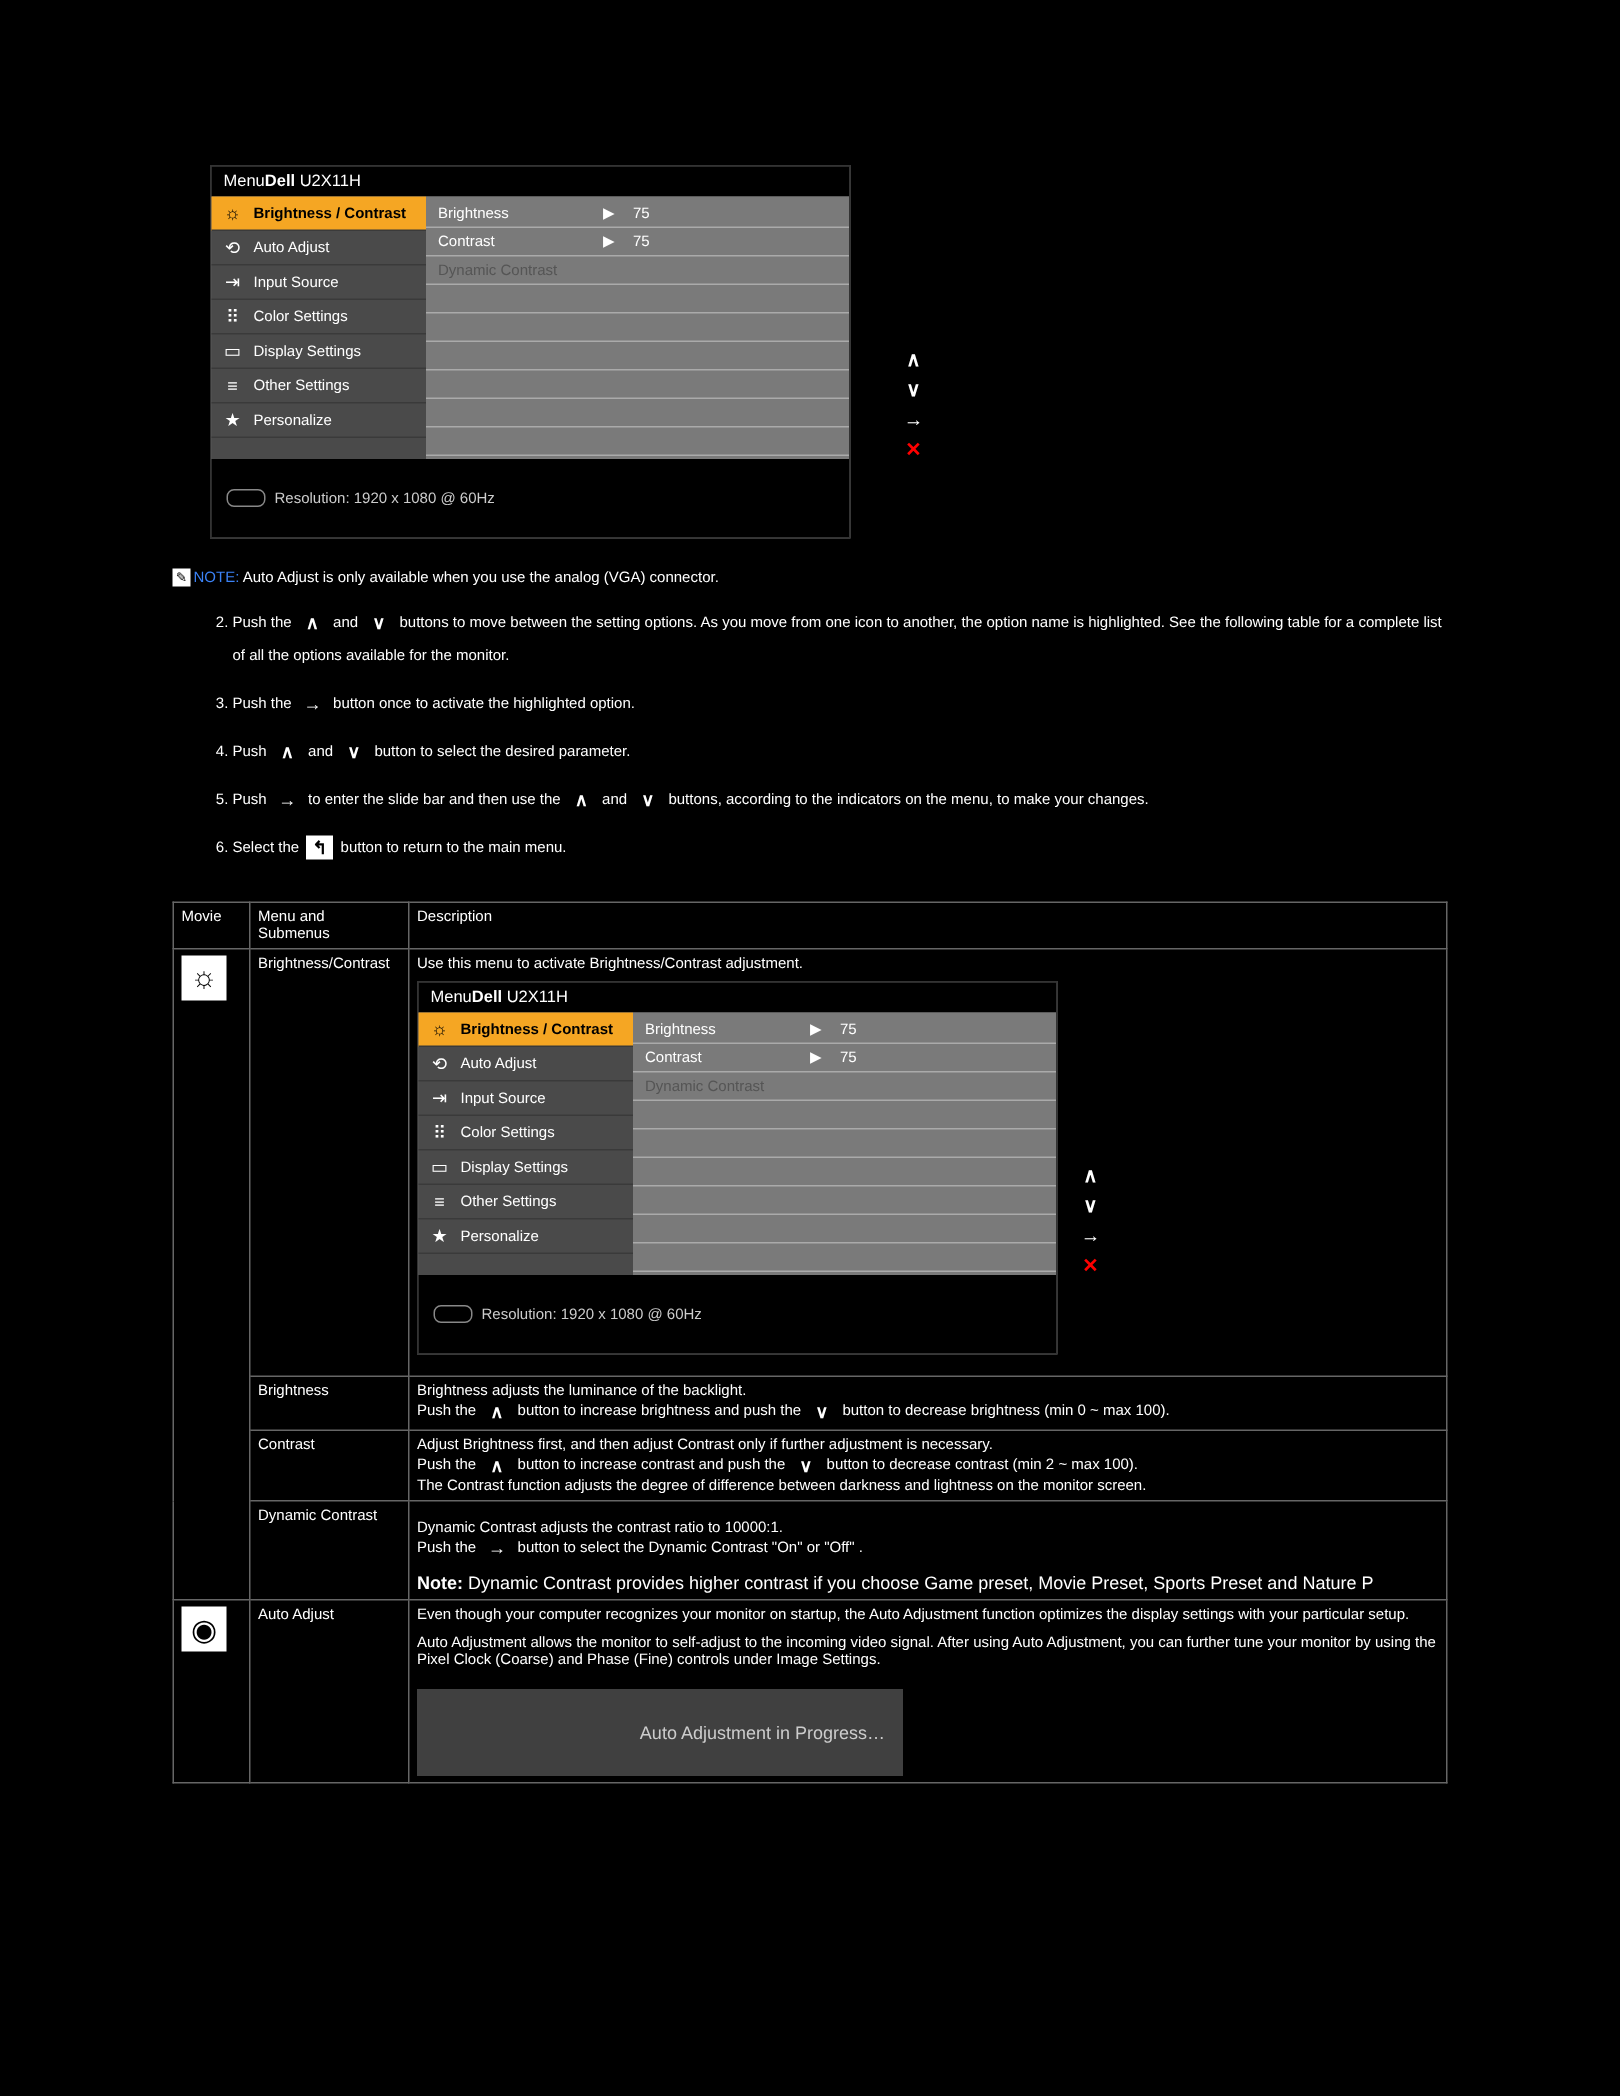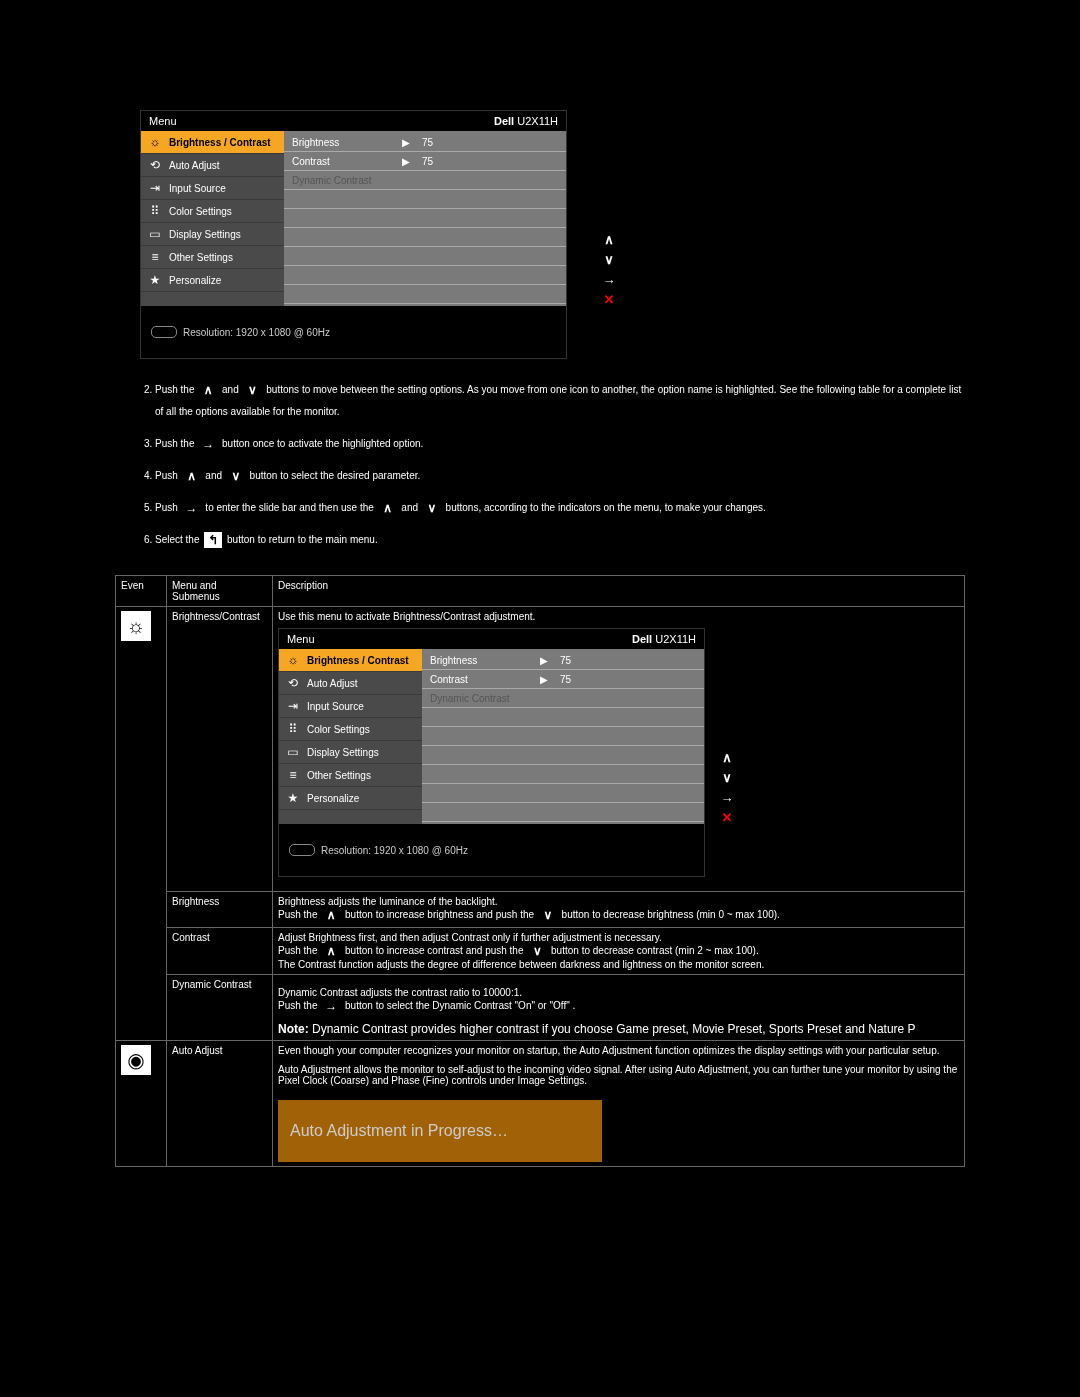--- a/index.html
+++ b/index.html
@@ -1,19 +1,19 @@
 <!DOCTYPE html>
 <html><head>
 <meta charset="utf-8">
 <style>
 body{background:#000;color:#fff;font-family:Arial,Helvetica,sans-serif;font-size:11px;margin:0;padding:0;width:1080px}
 .page{padding:110px 115px 40px 115px}
 .osd-wrap{position:relative;margin-left:25px;margin-bottom:20px}
 .osd{background:#7a7a7a;width:425px;border:1px solid #333}
-.osd-header{background:#000;color:#fff;padding:4px 8px;font-size:11px;display:flex;justify-content:space-between}
+.osd-header{background:#000;color:#fff;padding:4px 8px;font-size:11px;display:flex;}
 .osd-body{display:flex}
 .osd-left{width:143px;background:#4a4a4a}
 .osd-item{display:flex;align-items:center;padding:4px 6px;font-size:10px;color:#fff;border-bottom:1px solid #3a3a3a}
 .osd-item.selected{background:#f5a623;color:#000;font-weight:bold}
 .osd-icon{width:16px;height:14px;margin-right:6px;display:inline-flex;align-items:center;justify-content:center;color:#fff;font-size:12px}
 .osd-item.selected .osd-icon{color:#000}
 .osd-right{flex:1;background:#7a7a7a;padding:2px 0}
 .osd-row{display:flex;align-items:center;border-bottom:1px solid #aaa;height:18px;font-size:10px;color:#fff;padding:0 8px}
 .osd-row .label{width:110px}
 .osd-row .arrow{width:20px;color:#fff}
@@ -32,21 +32,21 @@
 ol.instr{counter-reset:item 1}
 .icon-box{display:inline-flex;width:18px;height:16px;background:#000;color:#fff;align-items:center;justify-content:center;font-size:12px;vertical-align:middle;margin:0 2px;font-weight:bold}
 .icon-box.inv{background:#fff;color:#000}
 table.ref{border-collapse:collapse;width:100%;margin-top:4px;font-size:10px}
 table.ref td,table.ref th{border:1px solid #666;padding:4px 5px;vertical-align:top;text-align:left}
 table.ref th{font-weight:normal}
 .big-icon{width:30px;height:30px;background:#fff;color:#000;display:flex;align-items:center;justify-content:center;font-size:20px}
 .osd-wrap2{position:relative;margin:6px 0 10px 0}
 .osd2{background:#7a7a7a;width:425px;border:1px solid #333}
 .side-buttons2{position:absolute;top:120px;left:440px;display:flex;flex-direction:column;gap:2px}
-.auto-adj-box{background:#a16207;color:#ccc;width:300px;padding:22px 12px;text-align:left;font-size:16px;margin-top:14px}
+.auto-adj-box{background:#404040;color:#ccc;width:300px;padding:22px 12px;text-align:right;font-size:12px;margin-top:14px}
 .bold{font-weight:bold}
 .cell-icon{width:40px;text-align:center}
 .gap{height:8px}
 </style>
 </head>
 <body>
 
 <div class="page">
 
   <div class="osd-wrap">
@@ -114,20 +114,23 @@
       </div>
     </div>
     <div class="side-buttons">
       <div class="side-btn">∧</div>
       <div class="side-btn">∨</div>
       <div class="side-btn">→</div>
       <div class="side-btn close">✕</div>
     </div>
   </div>
 
+  <div class="note-line">
+    <span class="note-icon">✎</span><span class="note-label">NOTE:</span><span> Auto Adjust is only available when you use the analog (VGA) connector.</span>
+  </div>
 
   <ol class="instr" start="2">
     <li>
       <span>Push the </span><span class="icon-box">∧</span><span> and </span><span class="icon-box">∨</span><span> buttons to move between the setting options. As you move from one icon to another, the option name is highlighted. See the following table for a complete list of all the options available for the monitor.</span>
     </li>
     <li>
       <span>Push the </span><span class="icon-box">→</span><span> button once to activate the highlighted option.</span>
     </li>
     <li>
       <span>Push </span><span class="icon-box">∧</span><span> and </span><span class="icon-box">∨</span><span> button to select the desired parameter.</span>
@@ -136,21 +139,21 @@
       <span>Push </span><span class="icon-box">→</span><span> to enter the slide bar and then use the </span><span class="icon-box">∧</span><span> and </span><span class="icon-box">∨</span><span> buttons, according to the indicators on the menu, to make your changes.</span>
     </li>
     <li>
       <span>Select the </span><span class="icon-box inv">↰</span><span> button to return to the main menu.</span>
     </li>
   </ol>
 
   <table class="ref">
     <tbody>
         <tr>
-      <th class="cell-icon">Even</th>
+      <th class="cell-icon">Movie</th>
       <th style="width:95px">Menu and Submenus</th>
       <th>Description</th>
     </tr>
     <tr>
       <td rowspan="4" class="cell-icon">
             <div class="big-icon">☼</div>
           </td>
       <td>Brightness/Contrast</td>
       <td>
         <div>Use this menu to activate Brightness/Contrast adjustment.</div>

